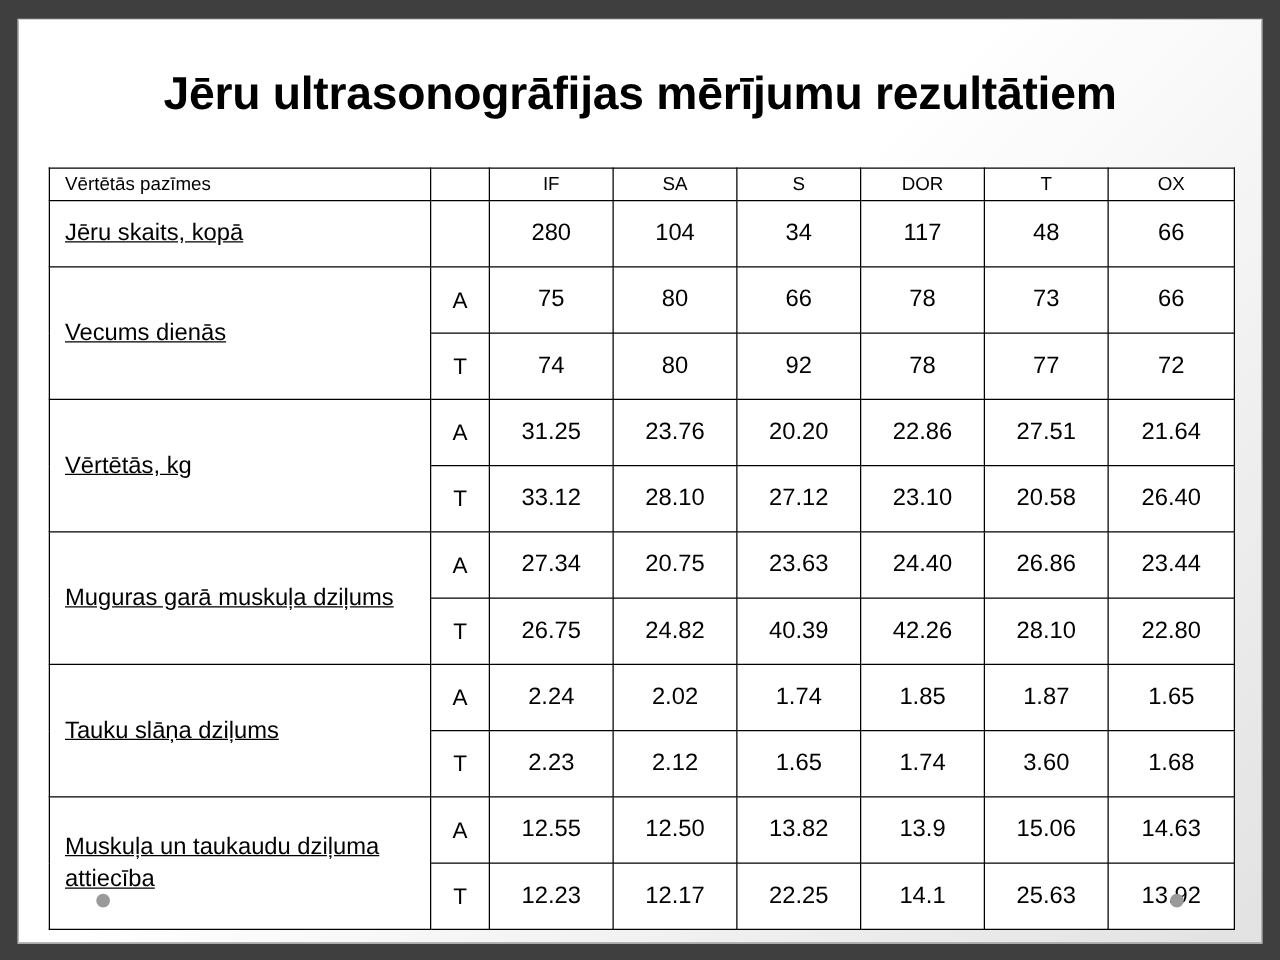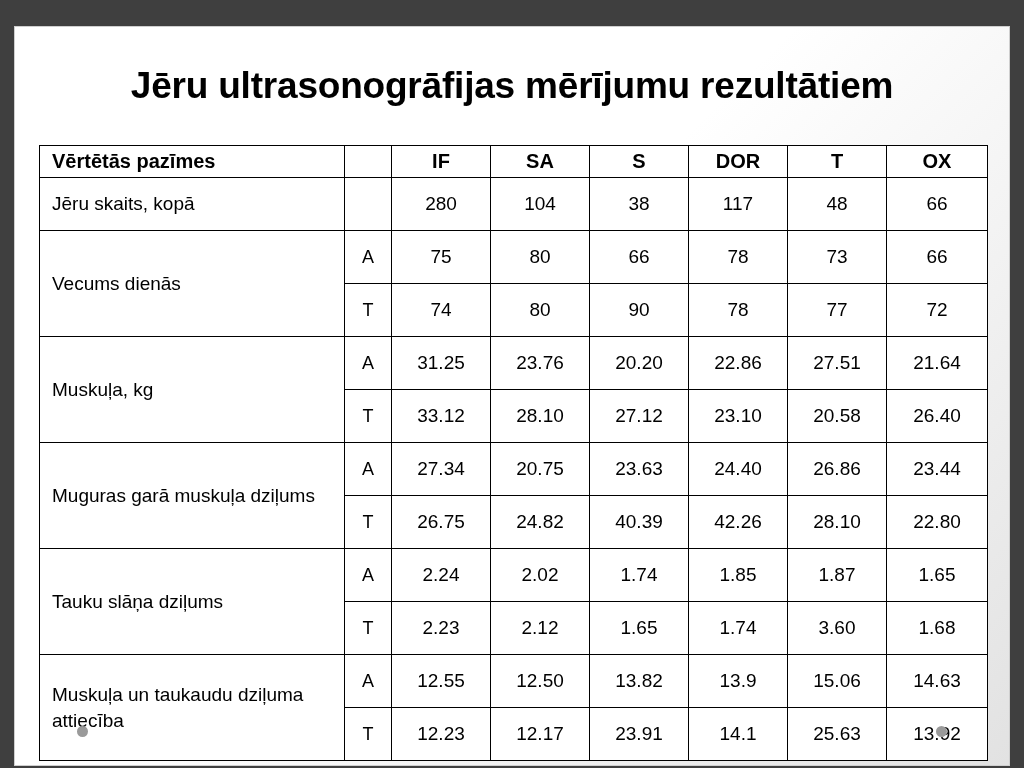--- a/index.html
+++ b/index.html
@@ -6,21 +6,21 @@
     margin: 0;
     padding: 0;
     width: 1024px;
     height: 768px;
     background: #3f3f3f;
     font-family: "Liberation Sans", sans-serif;
   }
   .slide-frame {
     position: absolute;
     left: 14px;
-    top: 26px;
+    top: 15px;
     width: 996px;
     height: 740px;
     background: linear-gradient(135deg, #ffffff 0%, #ffffff 45%, #f2f2f2 70%, #e2e2e2 100%);
     border: 1px solid #cfcfcf;
     box-sizing: border-box;
     overflow: hidden;
   }
   .slide-title {
     position: absolute;
     top: 38px;
@@ -52,28 +52,29 @@
     padding: 4px 6px;
     text-align: center;
     vertical-align: middle;
     background: #ffffff;
   }
   table.data td.label {
     text-align: left;
     padding-left: 12px;
     font-size: 19px;
     line-height: 1.35;
+    text-decoration: underline;
   }
   table.data td.sub {
     width: 44px;
     font-size: 18px;
   }
   table.data th.colhead {
-    font-weight: bold;
-    font-size: 20px;
+    font-weight: normal;
+    font-size: 15px;
   }
   td.bold, th.bold { font-weight: bold; }
   .row-h-1 td { height: 44px; }
   .cell-num { font-size: 19px; }
   .dot {
     position: absolute;
     width: 11px;
     height: 11px;
     border-radius: 50%;
     background: #9a9a9a;
@@ -112,46 +113,46 @@
           <th class="colhead">T</th>
           <th class="colhead">OX</th>
         </tr>
       </thead>
       <tbody>
           <tr class="row-h-1">
             <td class="label" rowspan="1">Jēru skaits, kopā</td>
             <td class="sub" colspan="1"></td>
             <td class="cell-num">280</td>
             <td class="cell-num">104</td>
-            <td class="cell-num">38</td>
+            <td class="cell-num">34</td>
             <td class="cell-num">117</td>
             <td class="cell-num">48</td>
             <td class="cell-num">66</td>
           </tr>
           <tr class="row-h-1">
             <td class="label" rowspan="2">Vecums  dienās</td>
             <td class="sub">A</td>
             <td class="cell-num">75</td>
             <td class="cell-num">80</td>
             <td class="cell-num">66</td>
             <td class="cell-num">78</td>
             <td class="cell-num">73</td>
             <td class="cell-num">66</td>
           </tr>
           <tr class="row-h-1">
             <td class="sub">T</td>
             <td class="cell-num">74</td>
             <td class="cell-num">80</td>
-            <td class="cell-num">90</td>
+            <td class="cell-num">92</td>
             <td class="cell-num">78</td>
             <td class="cell-num">77</td>
             <td class="cell-num">72</td>
           </tr>
           <tr class="row-h-1">
-            <td class="label" rowspan="2">Muskuļa,  kg</td>
+            <td class="label" rowspan="2">Vērtētās,  kg</td>
             <td class="sub">A</td>
             <td class="cell-num bold">31.25</td>
             <td class="cell-num">23.76</td>
             <td class="cell-num">20.20</td>
             <td class="cell-num">22.86</td>
             <td class="cell-num">27.51</td>
             <td class="cell-num">21.64</td>
           </tr>
           <tr class="row-h-1">
             <td class="sub">T</td>
@@ -207,21 +208,21 @@
             <td class="cell-num">12.50</td>
             <td class="cell-num">13.82</td>
             <td class="cell-num">13.9</td>
             <td class="cell-num bold">15.06</td>
             <td class="cell-num">14.63</td>
           </tr>
           <tr class="row-h-1">
             <td class="sub">T</td>
             <td class="cell-num">12.23</td>
             <td class="cell-num">12.17</td>
-            <td class="cell-num">23.91</td>
+            <td class="cell-num">22.25</td>
             <td class="cell-num">14.1</td>
             <td class="cell-num bold">25.63</td>
             <td class="cell-num">13.92</td>
           </tr>
         </tbody>
     </table>
   </div>
 
   <div class="dot left"></div>
   <div class="dot right"></div>

